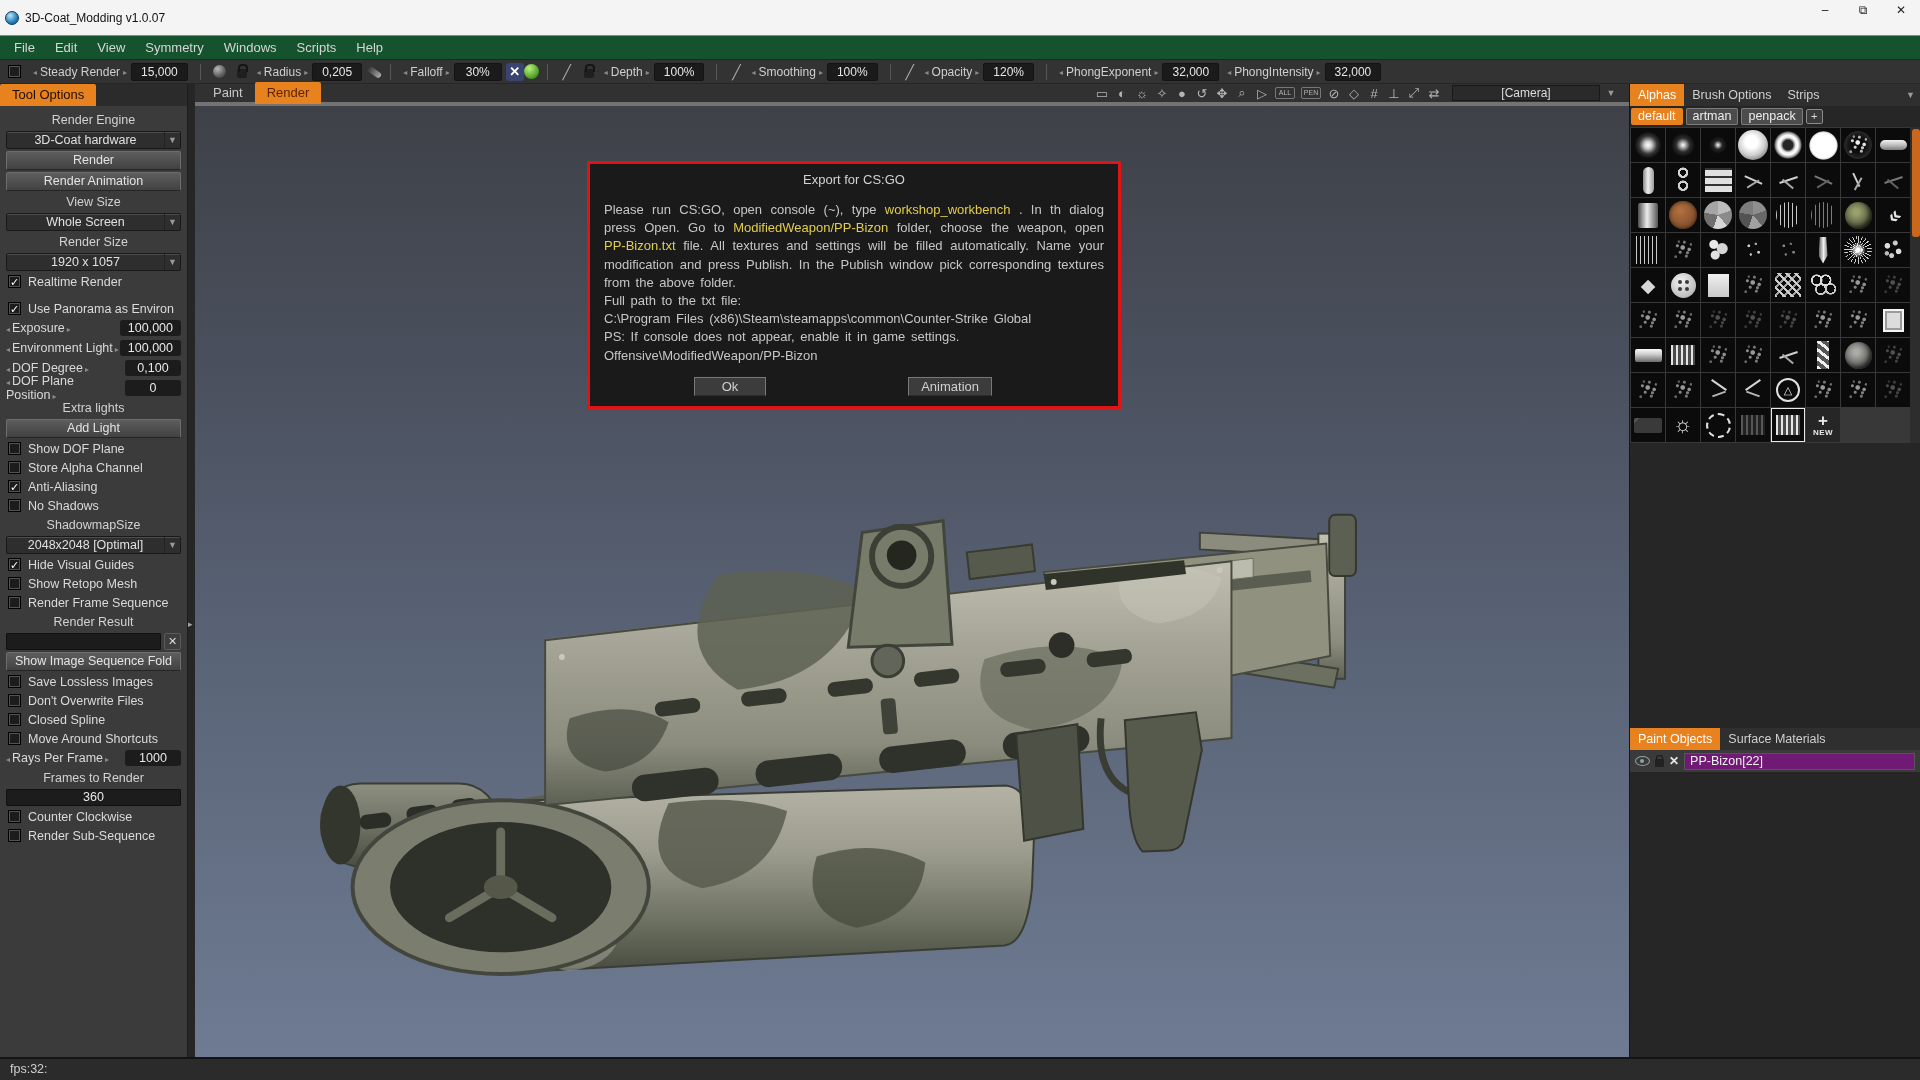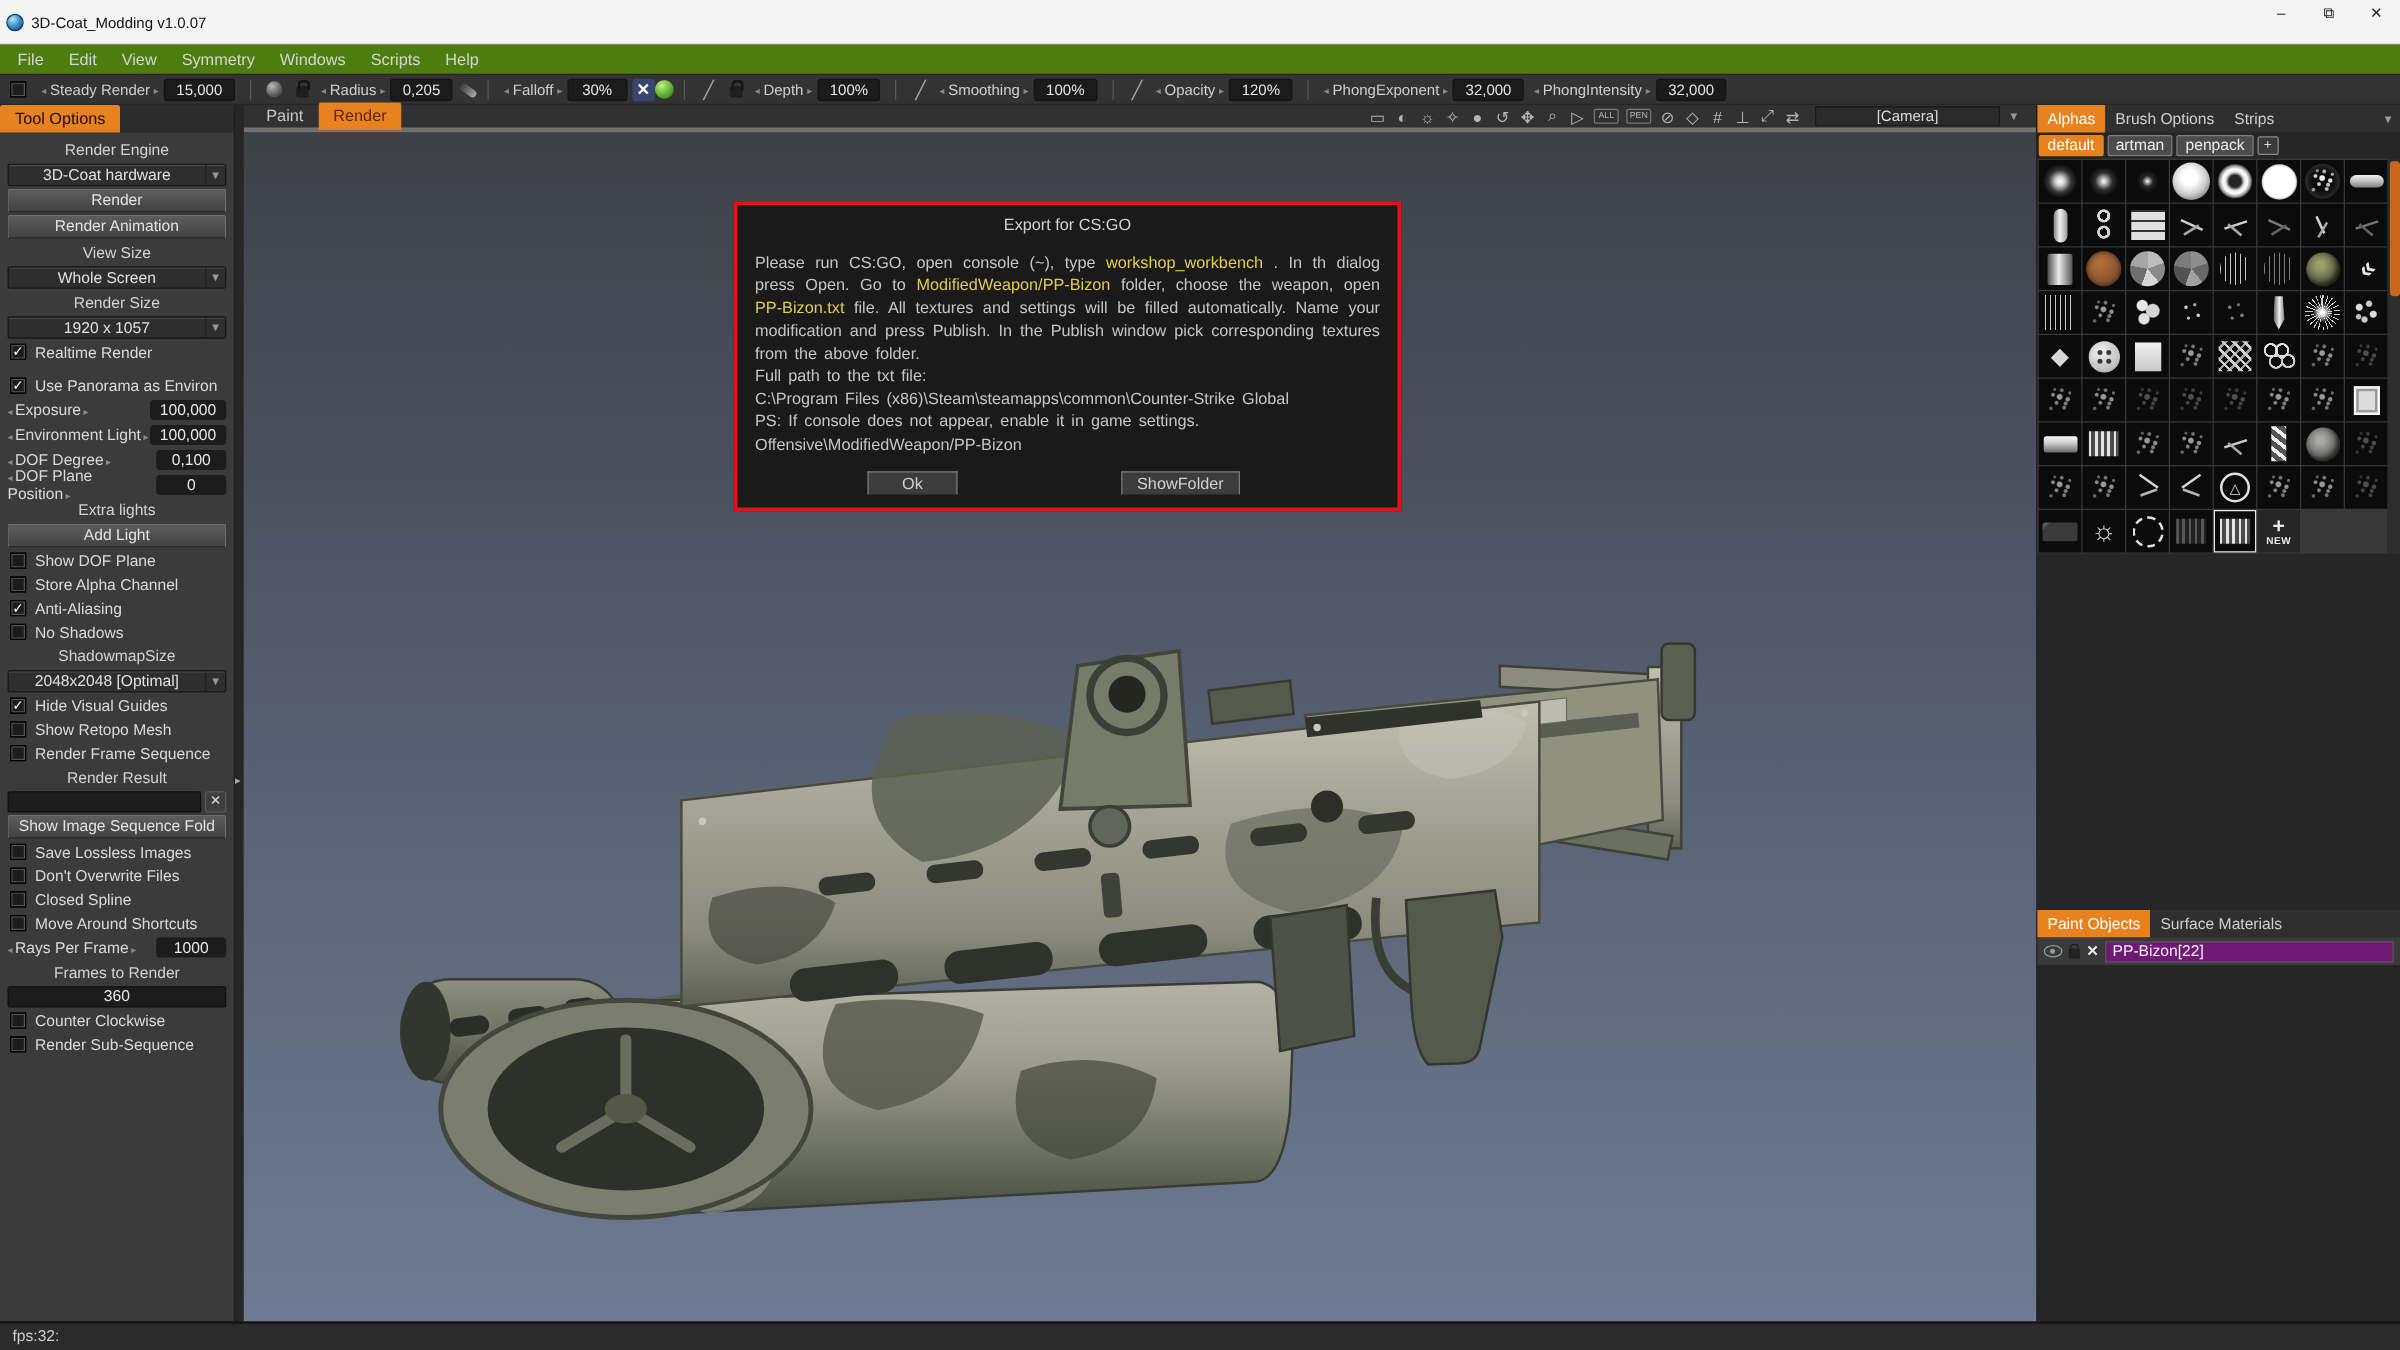--- a/index.html
+++ b/index.html
@@ -11,21 +11,21 @@
   
   .titlebar { height:36px; background:#f4f4f4; color:#111; display:flex; align-items:center;
     padding-left:5px; font-size:12px; border-bottom:1px solid #888; }
   .app-icon { width:14px; height:14px; border-radius:50%; margin-right:6px;
     background:radial-gradient(circle at 35% 30%, #bfe4f5, #2e86c1 55%, #10496f 100%);
     border:1px solid #0d3a57; }
   .win-controls { margin-left:auto; display:flex; height:100%; }
   .wc { width:38px; text-align:center; line-height:21px; font-size:12px; color:#222; }
 
   
-  .menubar { height:24px; background:#4d7c0f; display:flex; align-items:center; padding-left:4px;
+  .menubar { height:24px; background:#14532d; display:flex; align-items:center; padding-left:4px;
     font-size:13px; color:#d6d6d6; border-bottom:1px solid #242424; }
   .menu-item { padding:3px 10px; }
 
   
   .parambar { height:24px; background:#333; display:flex; align-items:center; padding-left:8px;
     font-size:12px; color:#c9c9c9; border-bottom:1px solid #262626; white-space:nowrap; }
   .psep { width:1px; height:16px; background:#575757; margin:0 8px; flex:none; }
   .plab { margin:0 4px; color:#cfcfcf; }
   .plab::before { content:"◂"; font-size:8px; color:#8a8a8a; margin-right:3px; vertical-align:1px; }
   .plab::after  { content:"▸"; font-size:8px; color:#8a8a8a; margin-left:3px; vertical-align:1px; }
@@ -592,21 +592,21 @@
           <div class="dtitle">Export for CS:GO</div>
           <div class="dbody"><span>Please run CS:GO, open console (~), type </span><span class="hl">workshop_workbench</span><span> . In th dialog press Open. Go to </span><span class="hl">ModifiedWeapon/PP-Bizon</span><span> folder, choose the weapon, open </span><span class="hl">PP-Bizon.txt</span><span> file. All textures and settings will be filled automatically. Name your modification and press Publish. In the Publish window pick corresponding textures from the above folder.</span></div>
           <div id="dlines">
               <div class="dline">Full path to the txt file:</div>
               <div class="dline">C:\Program Files (x86)\Steam\steamapps\common\Counter-Strike Global</div>
               <div class="dline">PS: If console does not appear, enable it in game settings.</div>
               <div class="dline">Offensive\ModifiedWeapon/PP-Bizon</div>
             </div>
           <div class="dbuttons">
             <span class="dbtn">Ok</span>
-            <span class="dbtn">ShowFolder</span>
+            <span class="dbtn">Animation</span>
           </div>
         </div>
       </div>
     </div>
 
     <div class="rpanel">
       <div class="rp-tabrow" id="rtabs">
           <span class="rtab active">Alphas</span>
           <span class="rtab">Brush Options</span>
           <span class="rtab">Strips</span>

